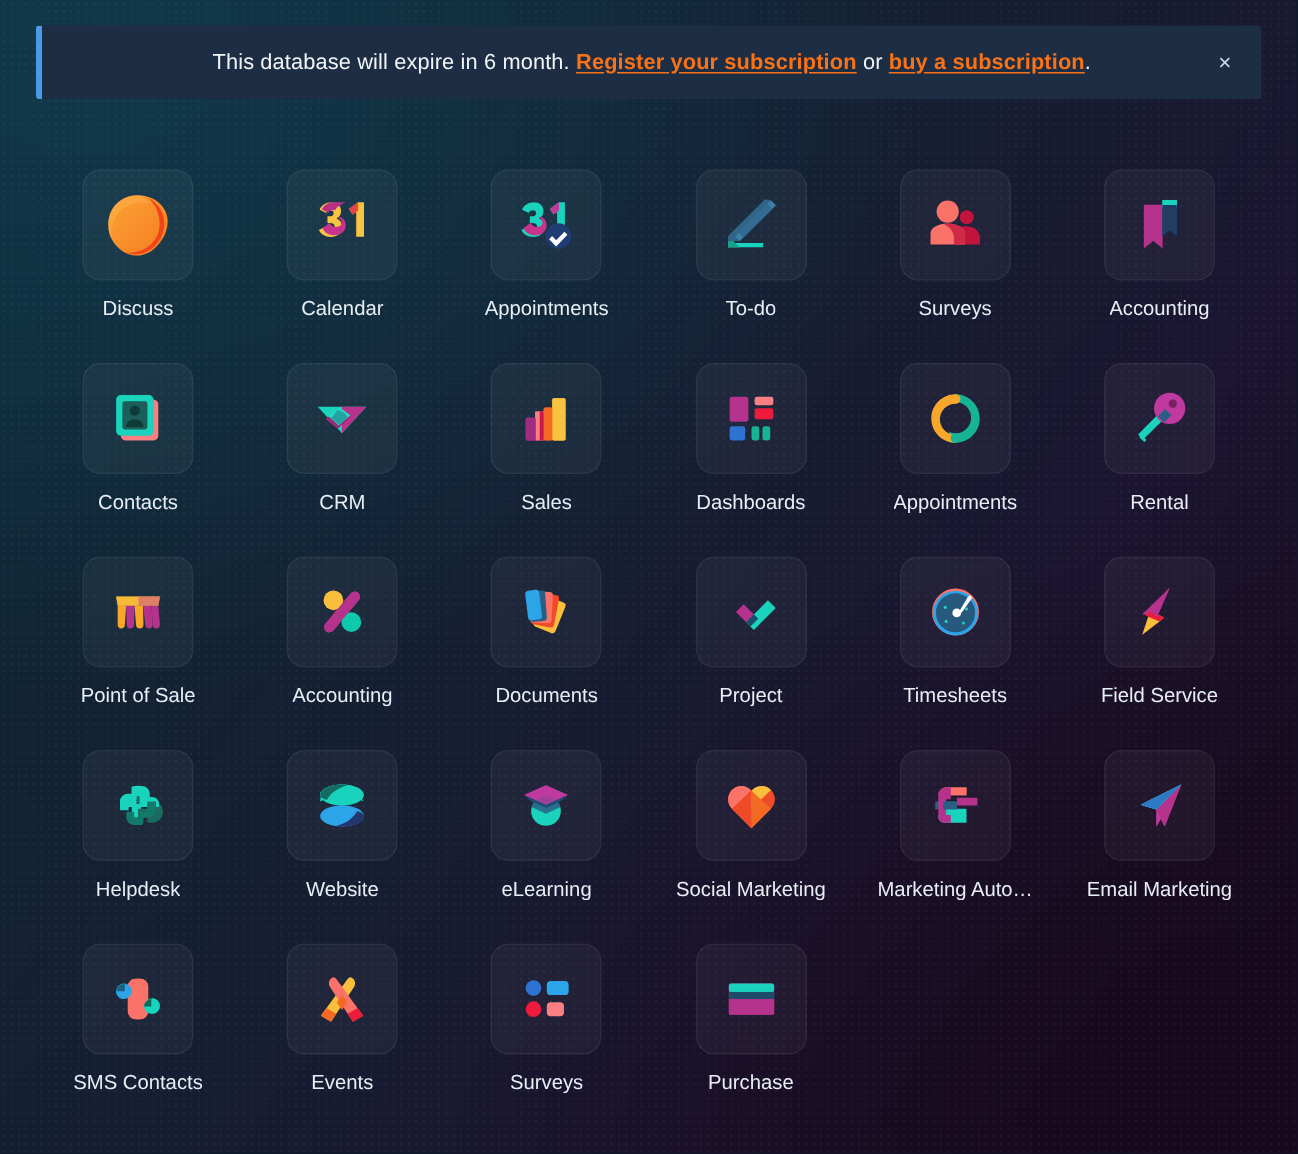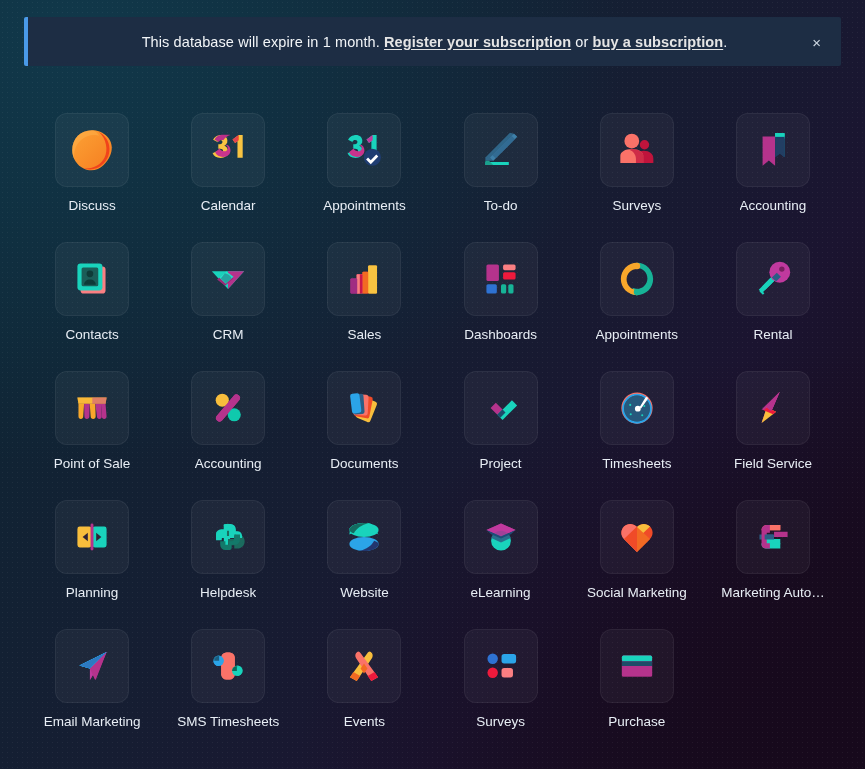--- a/index.html
+++ b/index.html
@@ -61,21 +61,21 @@
     align-items: center;
     justify-content: center;
   }
   .alert-text {
     color: #f2f5f8;
     font-size: 14.5px;
     letter-spacing: 0.1px;
     white-space: nowrap;
   }
   .alert-text a {
-    color: #e5e5e5;
+    color: #f97316;
     text-underline-offset: 2px;
     font-weight: 600;
   }
   .alert-close {
     position: absolute;
     right: 14px;
     top: 50%;
     transform: translateY(-50%);
     color: #cdd7e2;
     font-size: 15px;
@@ -136,21 +136,21 @@
 <body>
 
 <div id="backdrop"></div>
 <div id="dots"></div>
 
 <div id="page">
 
   <div class="alert-wrap">
     <div class="alert">
       <div class="alert-text">
-        <span>This database will expire in 1 month. </span><a href="#">Register your subscription</a><span> or </span><a href="#">buy a subscription</a><span>.</span>
+        <span>This database will expire in 6 month. </span><a href="#">Register your subscription</a><span> or </span><a href="#">buy a subscription</a><span>.</span>
       </div>
       <button class="alert-close">×</button>
     </div>
   </div>
 
   <div class="apps" id="apps-grid">
       <a class="app" href="#">
         <div class="tile">
           <svg width="50" height="50" viewBox="0 0 48 48">
   <defs>
@@ -376,32 +376,20 @@
         <div class="tile">
           <svg width="50" height="50" viewBox="0 0 48 48">
   <path d="M30.5 8.5L13 25.5l9.5 1.5z" fill="#B5338C"></path>
   <path d="M30.5 8.5L22.5 27 13 38.5l5-15z" fill="#C0399E"></path>
   <path d="M13 38.5l5-15 9 4-3 2.5z" fill="#F8BE3C"></path>
   <path d="M18 23.5l9 4-3 2.5-9-3.8z" fill="#EE1A3C"></path>
   <path d="M30.5 8.5L22.2 27 18 23.5z" fill="#B5338C"></path>
 </svg>
         </div>
         <div class="app-label">Field Service</div>
-      </a>
-      <a class="app" href="#">
-        <div class="tile">
-          <svg width="50" height="50" viewBox="0 0 48 48">
-  <rect x="10" y="14" width="13.5" height="20" rx="2.2" fill="#F8BE3C"></rect>
-  <rect x="24.5" y="14" width="13.5" height="20" rx="2.2" fill="#19D3BC"></rect>
-  <path d="M20 20l-5 4 5 4z" fill="#2E2336"></path>
-  <path d="M28 20l5 4-5 4z" fill="#2E2336"></path>
-  <rect x="22.6" y="11" width="2.8" height="26" rx="1.4" fill="#B5338C"></rect>
-</svg>
-        </div>
-        <div class="app-label">Planning</div>
       </a>
       <a class="app" href="#">
         <div class="tile">
           <svg width="50" height="50" viewBox="0 0 48 48">
   <path d="M21 12h6v7h7v6h-7v7h-6v-7h-7v-6h7z" fill="#19D3BC" transform="translate(-1,0)"></path>
   <path d="M23 11c4 0 7 3 7 7v3h3c4 0 7 3 7 7s-3 7-7 7h-3v-3h-6v-6h6v-3h-7z" fill="#1B6B5E"></path>
   <path d="M20 12h6.5v6.5H33c2.6 0 4.5 1.9 4.5 4.5v2H31V18c0-2.6-1.9-4.5-4.5-4.5H20z" fill="#19D3BC"></path>
   <path d="M13 20h7v-7c0-.6.4-1 1-1h5.5c2.6 0 4.5 1.9 4.5 4.5V23h-6v-5h-5v7h-7z" fill="#19D3BC"></path>
   <path d="M12.5 20.5h7.5v-7.3c0-.6.5-1.2 1.2-1.2h4.8c2.8 0 5 2.2 5 5v4.6h5.2c.6 0 1.3.5 1.3 1.2v4.9c0 2.8-2.2 5-5 5h-4.6v5.2c0 .7-.6 1.3-1.3 1.3h-4.8c-2.8 0-5-2.2-5-5v-4.7h-4.7c-.7 0-1.3-.6-1.3-1.3v-4.8c0-2.8 2.2-5 5-5z" fill="none"></path>
   <g>
@@ -494,21 +482,21 @@
   <circle cx="33" cy="28.5" r="5" fill="#0FA08A"></circle>
   <path d="M33 23.5a5 5 0 0 1 0 10v-10z" fill="#19D3BC"></path>
   <path d="M28 28.5a5 5 0 0 1 5-5v5z" fill="#0C7A68"></path>
   <rect x="17.5" y="11" width="13" height="26" rx="5" fill="#FA7268"></rect>
   <circle cx="15.5" cy="19" r="4.6" fill="#2BA4E8"></circle>
   <path d="M15.5 14.4v4.6h-4.6a4.6 4.6 0 0 1 4.6-4.6z" fill="#1B5E80"></path>
   <circle cx="32.5" cy="28.8" r="4.6" fill="#19D3BC"></circle>
   <path d="M32.5 24.2v4.6h-4.6a4.6 4.6 0 0 1 4.6-4.6z" fill="#0B6B5C"></path>
 </svg>
         </div>
-        <div class="app-label">SMS Timesheets</div>
+        <div class="app-label">SMS Contacts</div>
       </a>
       <a class="app" href="#">
         <div class="tile">
           <svg width="50" height="50" viewBox="0 0 48 48">
   <path d="M30.5 10.5c2 1.2 2.4 3.7 1.2 5.8L17 38.5l-6.5-3.8L27 12c1.2-2 2.6-2.5 3.5-1.5z" fill="#F8BE3C"></path>
   <path d="M17.5 10.5c-2 1.2-2.4 3.7-1.2 5.8L31 38.5l6.5-3.8L21 12c-1.2-2-2.6-2.5-3.5-1.5z" fill="#FA7268"></path>
   <path d="M10.5 34.7l6.5 3.8 3.4-5-6.5-3.8z" fill="#F26A23"></path>
   <path d="M37.5 34.7L31 38.5l-3.4-5 6.5-3.8z" fill="#EE1A3C"></path>
   <path d="M24 21.5l3.3 4.8-3.3 4.8-3.3-4.8z" fill="#F26A23"></path>
 </svg>

